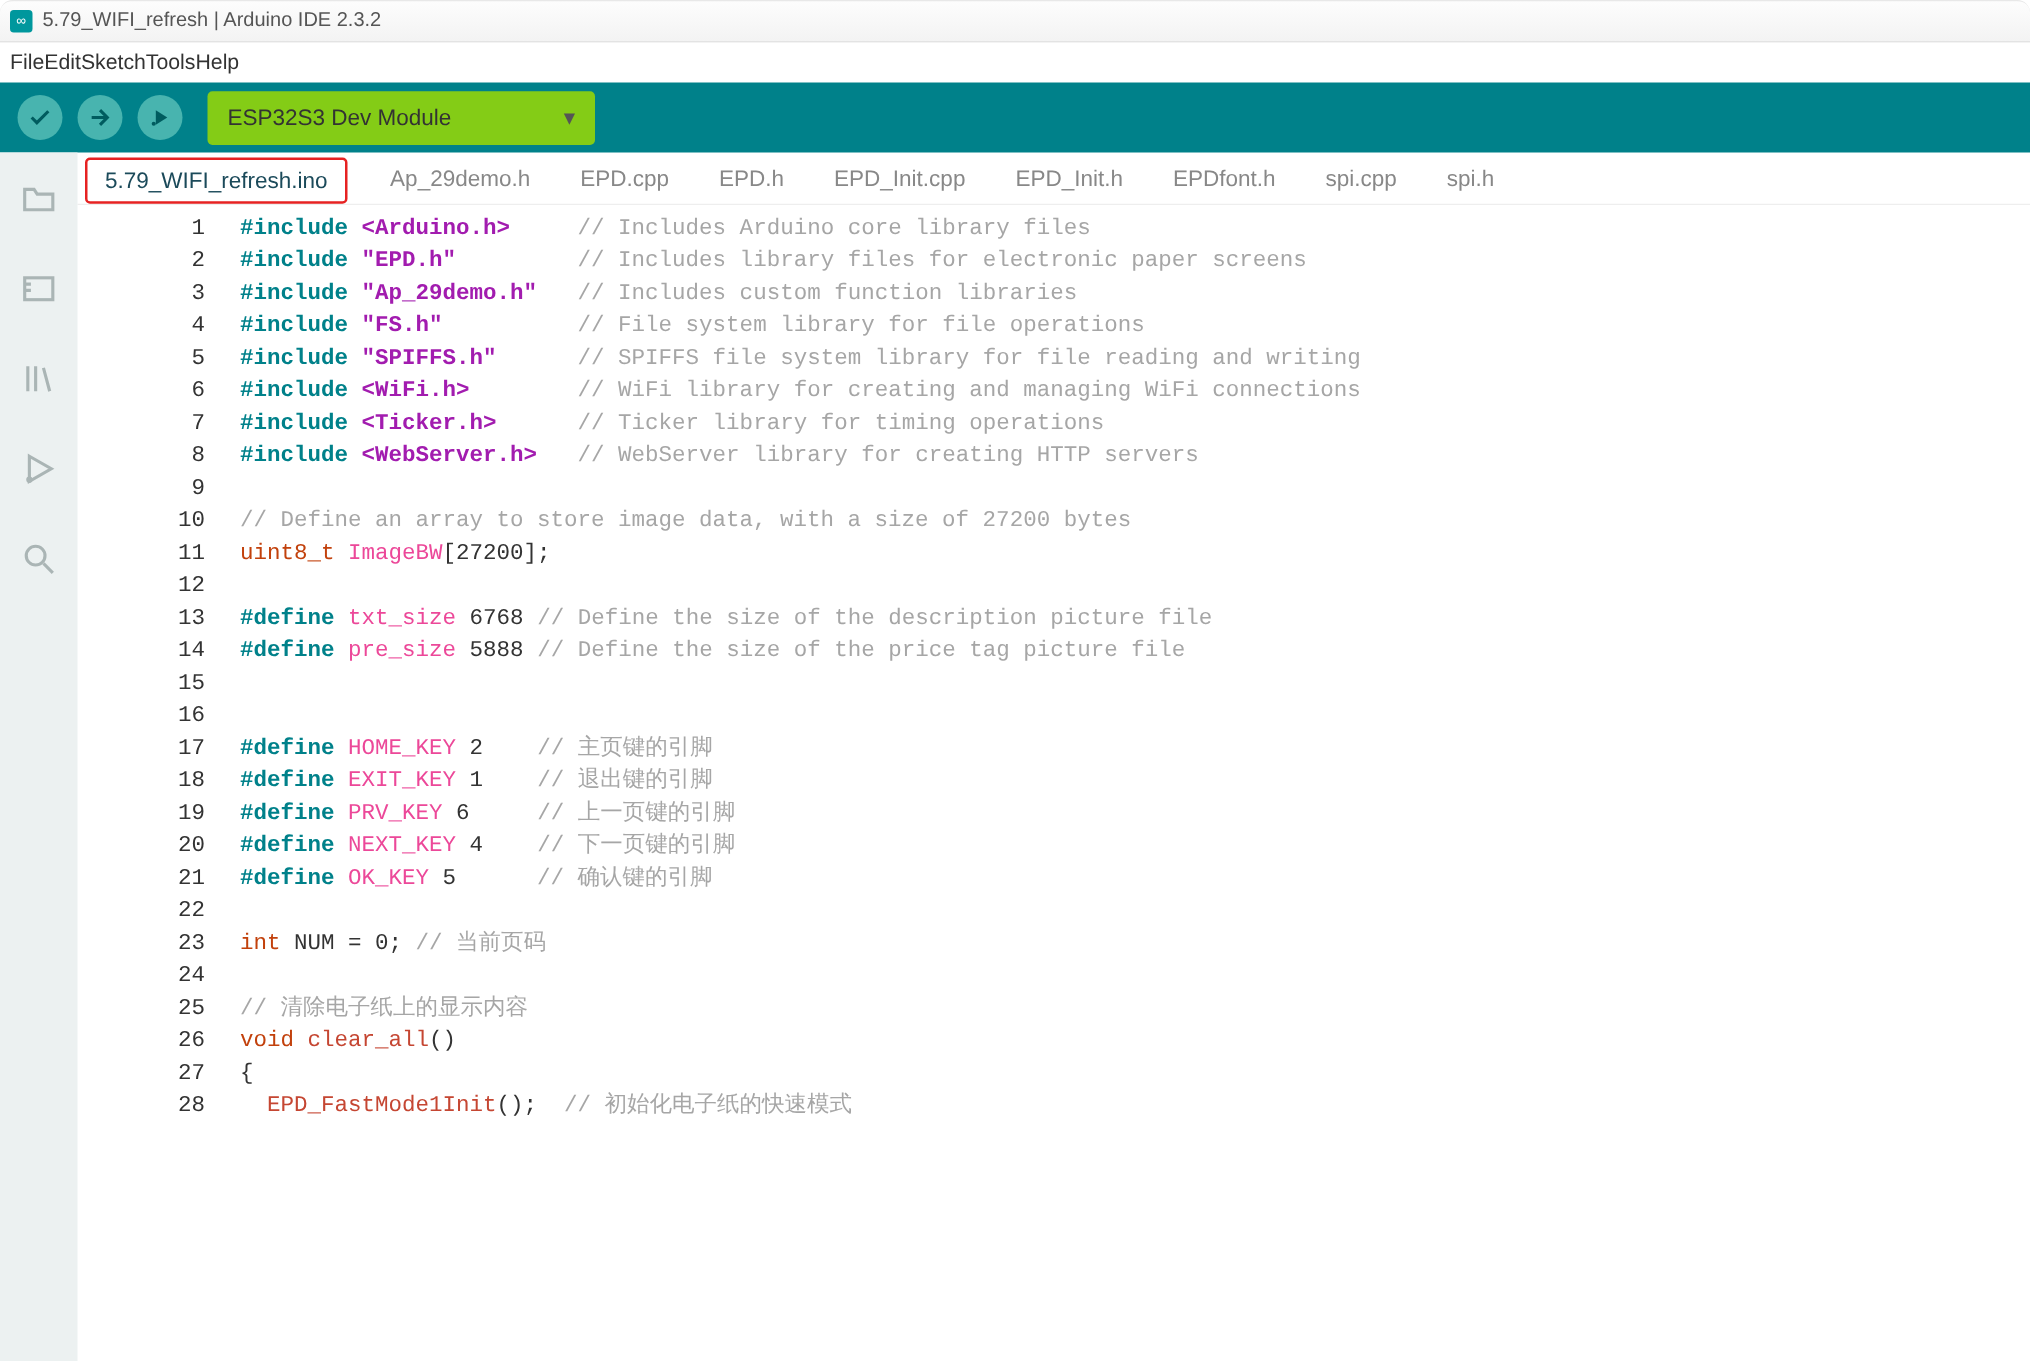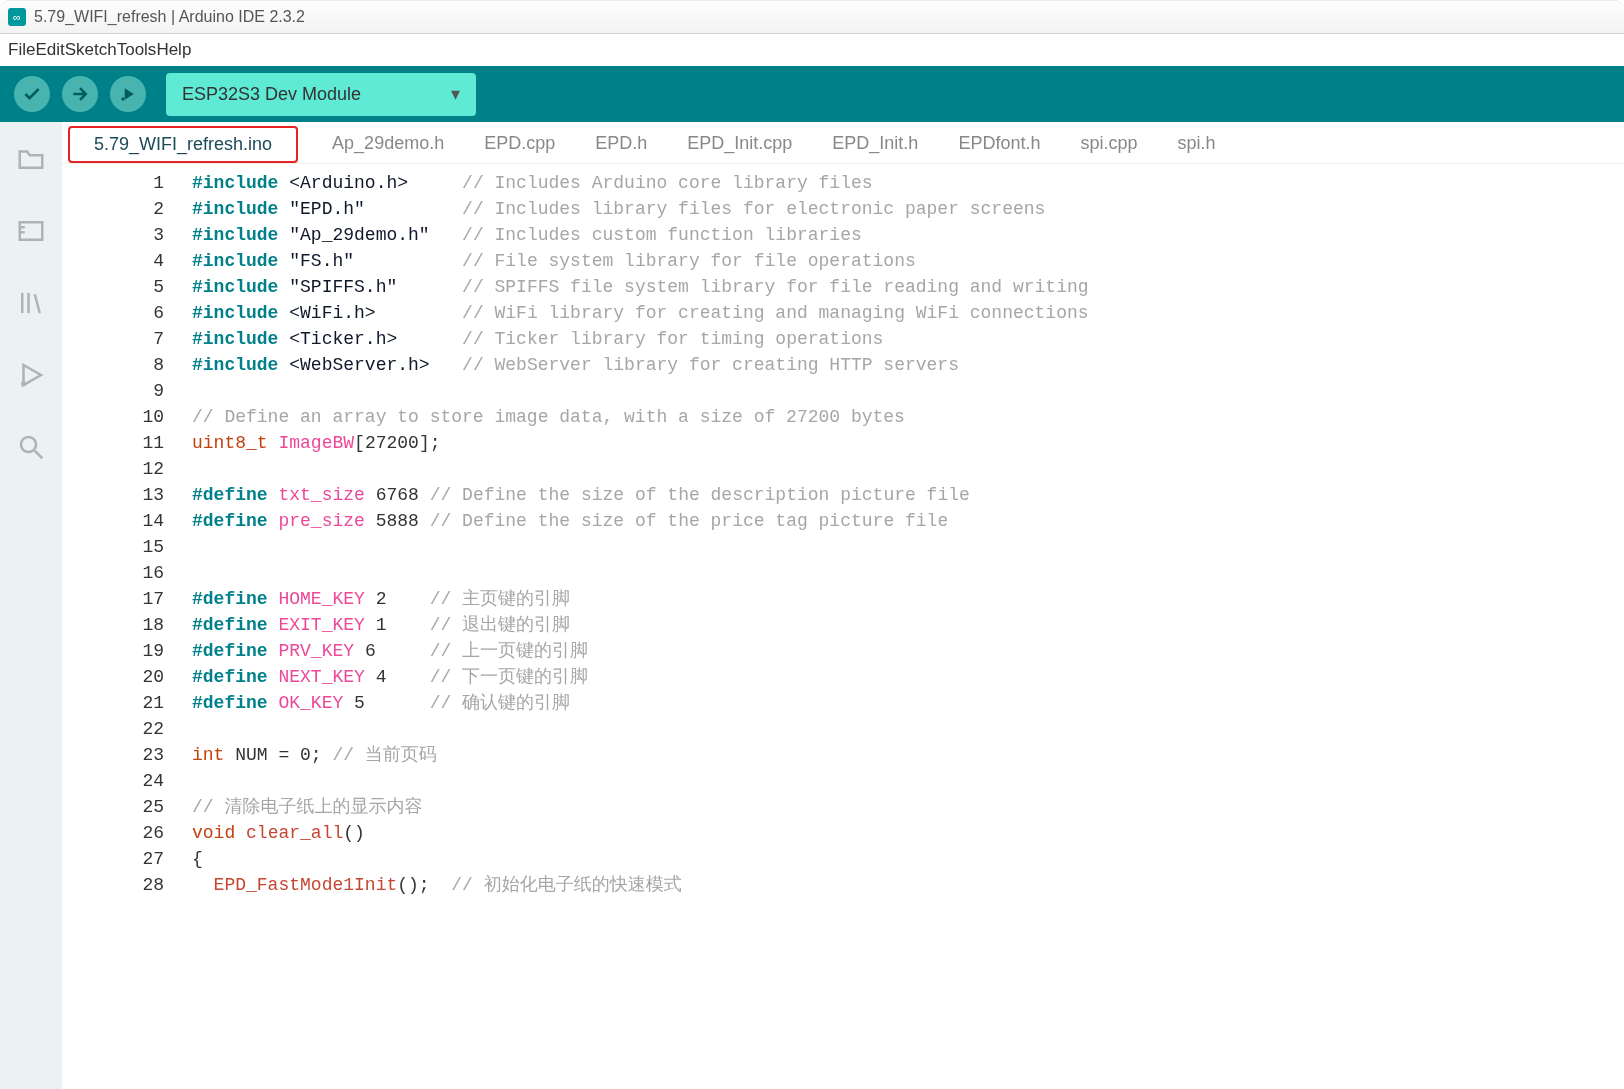--- a/index.html
+++ b/index.html
@@ -5,36 +5,36 @@
 * { margin:0; padding:0; box-sizing:border-box; }
 body { font-family:"Segoe UI",Arial,sans-serif; font-size:14px; color:#333; background:#fff; overflow:hidden; width:1624px; height:1089px; }
 .titlebar { height:34px; background:linear-gradient(#fdfdfd,#f3f3f3); border-bottom:1px solid #d0d0d0; border-top:1px solid #e8e8e8; display:flex; align-items:center; padding:0 8px; border-radius:10px 10px 0 0; }
 .titlebar .app-ico { width:18px; height:18px; background:#00979D; border-radius:3px; margin-right:8px; display:flex; align-items:center; justify-content:center; font-size:11px; color:#fff; }
 .titlebar .title { font-size:16px; color:#555; }
 .menubar { height:32px; display:flex; align-items:center; padding:0 8px; font-size:17px; color:#333; }
 .menubar span { cursor:pointer; }
 .toolbar { height:56px; background:#00818A; display:flex; align-items:center; padding:0 14px; gap:12px; }
 .rbtn { width:36px; height:36px; border-radius:50%; background:#48B4AF; display:flex; align-items:center; justify-content:center; color:#005C5F; cursor:pointer; }
 .rbtn svg { width:20px; height:20px; }
-.board-sel { margin-left:8px; height:43px; width:310px; background:#5eead4; border-radius:4px; display:flex; align-items:center; padding:0 16px; justify-content:space-between; cursor:pointer; font-size:18px; color:#333; }
+.board-sel { margin-left:8px; height:43px; width:310px; background:#84cc16; border-radius:4px; display:flex; align-items:center; padding:0 16px; justify-content:space-between; cursor:pointer; font-size:18px; color:#333; }
 .board-sel .chev { color:#555; }
 .workarea { display:flex; height:calc(100% - 34px - 32px - 56px); }
 .sidebar { width:62px; background:#ECF1F1; display:flex; flex-direction:column; align-items:center; padding-top:22px; gap:42px; }
 .sidebar .ico { width:30px; height:30px; color:#aab5b5; cursor:pointer; }
 .editor-col { flex:1; display:flex; flex-direction:column; min-width:0; }
 .tabs { height:42px; display:flex; align-items:flex-end; padding-left:6px; gap:28px; color:#888; font-size:18px; border-bottom:1px solid #eee; }
 .tabs .tab { padding:8px 6px 9px; cursor:pointer; white-space:nowrap; }
 .tabs .tab.active { color:#1b4a5a; border-bottom:2px solid #00979D; }
-.tabs .tab.hl { border:2px solid #e62222; border-radius:4px; padding:6px 24px; color:#1b4a5a; }
+.tabs .tab.hl { border:2px solid #e62222; border-radius:4px; padding:6px 14px; color:#1b4a5a; }
 .code { flex:1; overflow:auto; font-family:Consolas,"Courier New",monospace; font-size:18px; line-height:26px; padding-top:6px; }
 .line { display:flex; }
 .gut { width:130px; text-align:right; padding-right:28px; color:#333; font-weight:500; user-select:none; }
 .src { white-space:pre; }
 .kw { color:#00818A; font-weight:600;text-align:right; }
-.str { color:#0f172a; }
+.str { color:#a21caf;font-weight:bold; }
 .typ { color:#c2410c; }
 .var { color:#ec4899; }
 .num { color:#333; }
 .cmt { color:#a6a6a6; }
 .id  { color:#333; }
 .fn  { color:#c54632; }
 </style>
 </head>
 <body>
 

